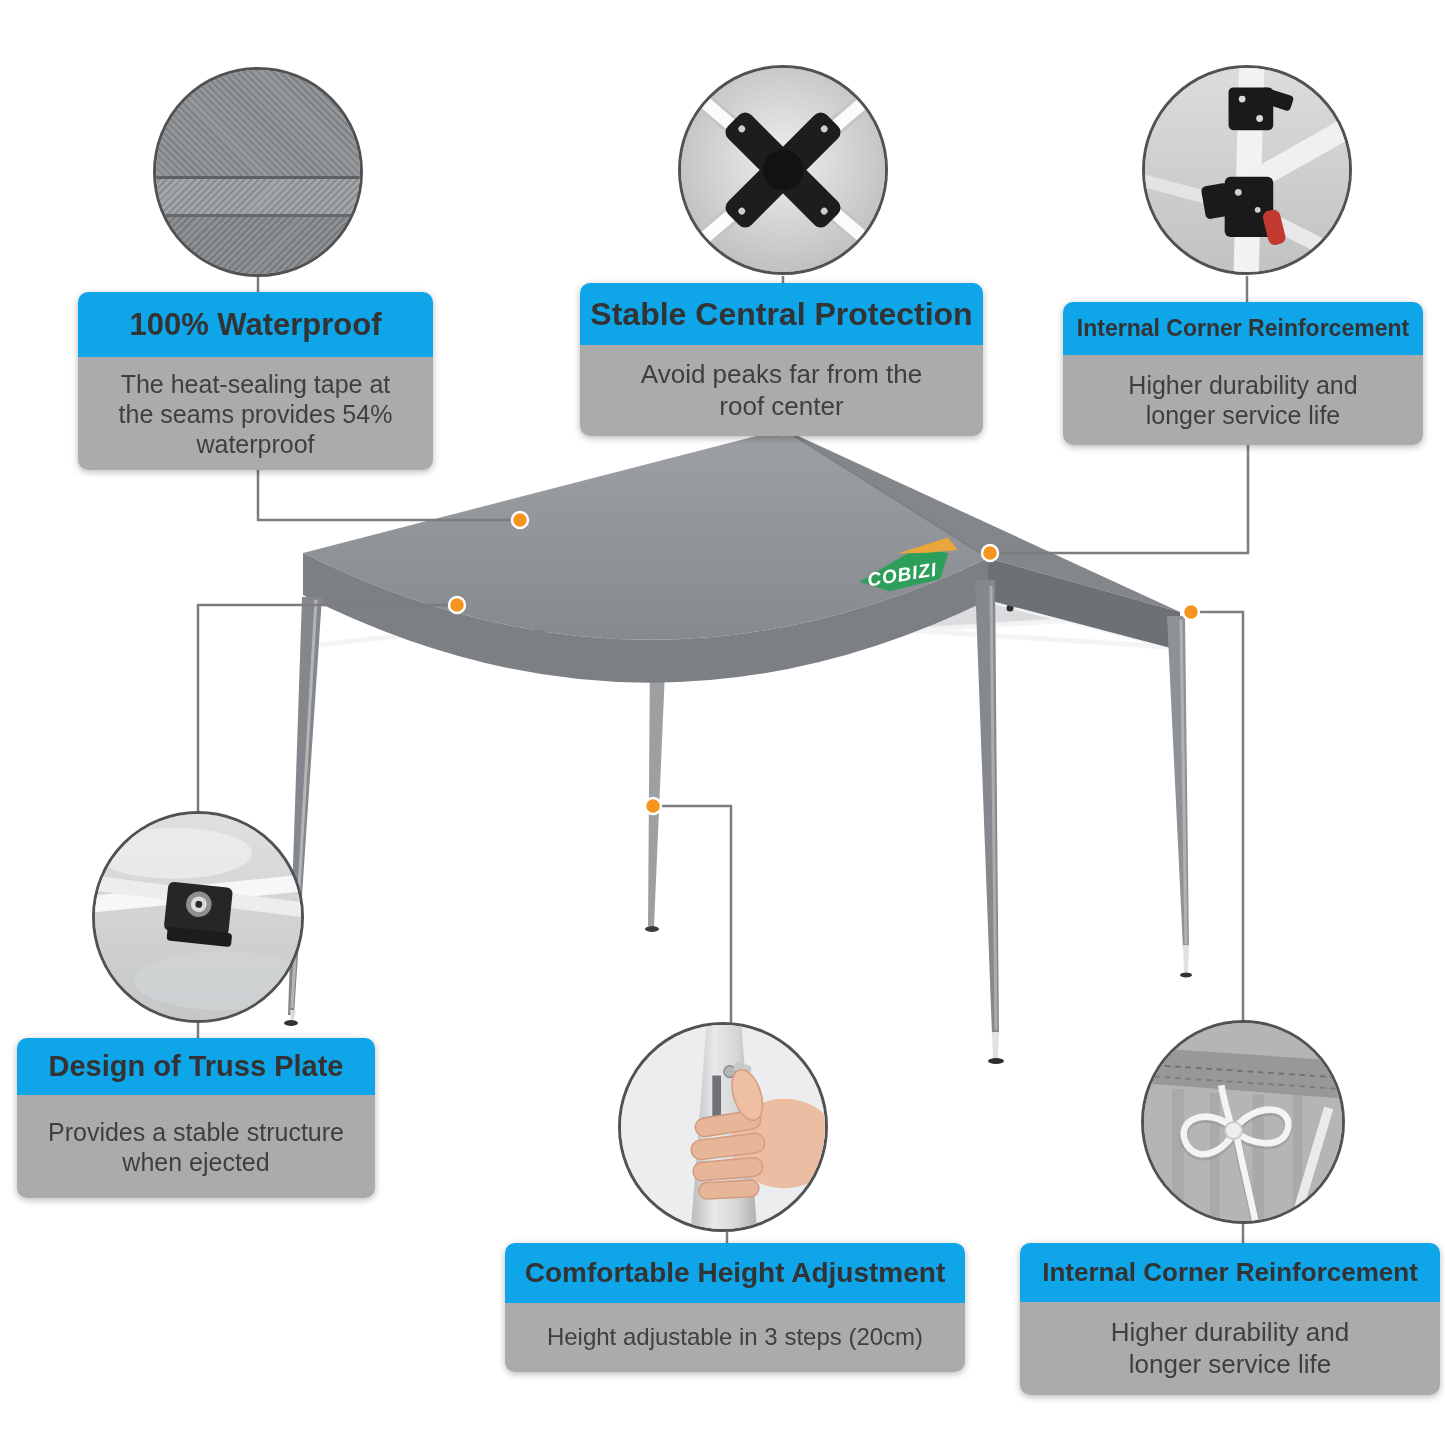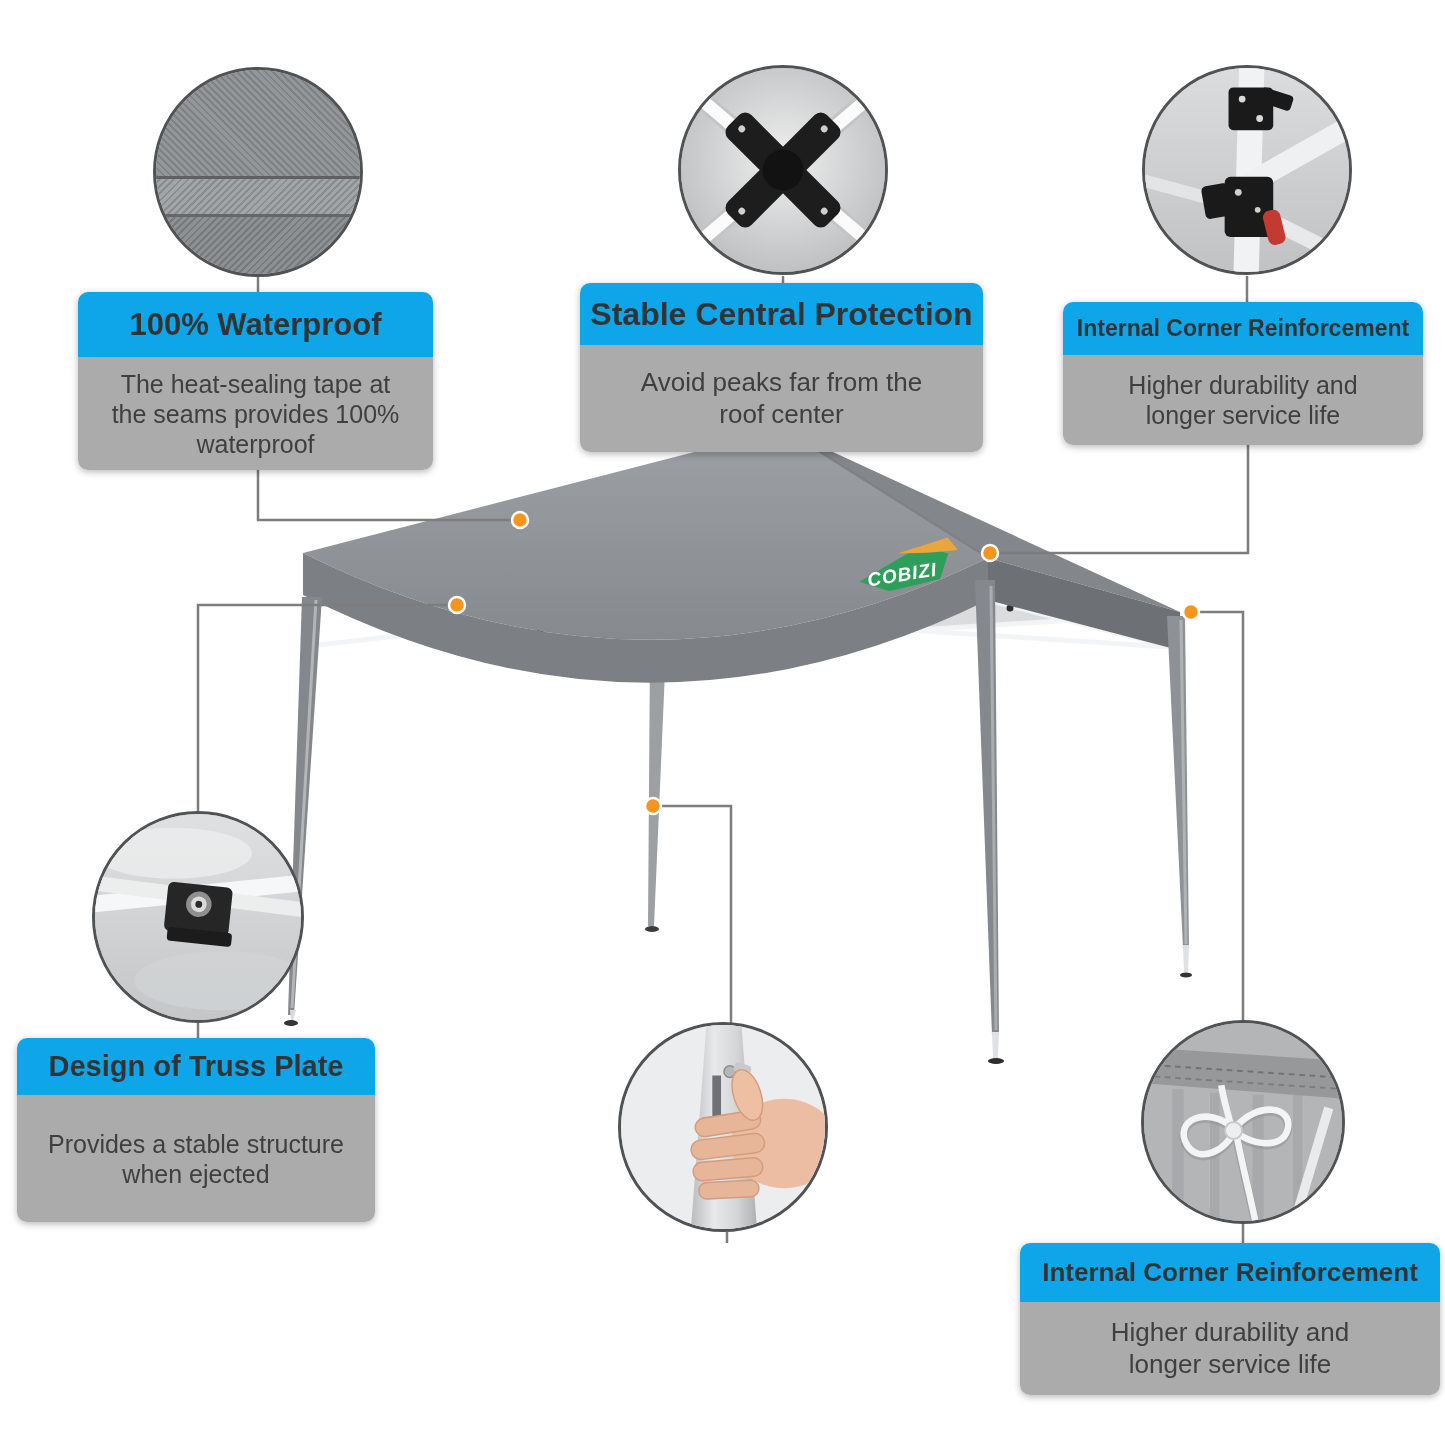--- a/index.html
+++ b/index.html
@@ -36,23 +36,23 @@
   }
   .hd{
     background:#0ea5e9;color:#333333;font-weight:bold;
     display:flex;align-items:center;justify-content:center;white-space:nowrap;
   }
   .bd{
     background:#ababab;color:#3f3f3f;text-align:center;
     display:flex;align-items:center;justify-content:center;line-height:1.2;
   }
   .box1{left:78px;top:292px;width:355px;}  .box1 .hd{height:65px;font-size:31px;} .box1 .bd{height:113px;font-size:25px;padding:0 22px;}
-  .box2{left:580px;top:283px;width:403px;} .box2 .hd{height:62px;font-size:32px;} .box2 .bd{height:75px;font-size:26px;padding:16px 55px;}
+  .box2{left:580px;top:283px;width:403px;} .box2 .hd{height:62px;font-size:32px;} .box2 .bd{height:75px;font-size:26px;padding:8px 55px;}
   .box3{left:1063px;top:302px;width:360px;}.box3 .hd{height:53px;font-size:23px;} .box3 .bd{height:90px;font-size:25px;padding:0 40px;}
-  .box4{left:17px;top:1038px;width:358px;} .box4 .hd{height:57px;font-size:29px;} .box4 .bd{height:95px;font-size:25px;padding:16px 10px;}
+  .box4{left:17px;top:1038px;width:358px;} .box4 .hd{height:57px;font-size:29px;} .box4 .bd{height:95px;font-size:25px;padding:4px 10px;}
   .box5{left:505px;top:1243px;width:460px;}.box5 .hd{height:60px;font-size:28px;} .box5 .bd{height:69px;font-size:24px;padding:0 8px;}
   .box6{left:1020px;top:1243px;width:420px;}.box6 .hd{height:59px;font-size:26px;} .box6 .bd{height:93px;font-size:26px;padding:0 58px;}
 
   .tent-layer{z-index:1;}
   .conn-layer{z-index:2;}
 </style>
 </head>
 <body>
 
 <div class="canvas">
@@ -273,37 +273,41 @@
         <path d="M96,112 C120,82 160,88 152,114 C146,134 112,130 96,114"></path>
         <path d="M98,118 C104,150 112,180 118,210"></path>
         <path d="M92,108 C88,92 84,80 82,66"></path>
       </g>
       <circle cx="95" cy="114" r="9" fill="#eeeeee" stroke="#c9c9c9" stroke-width="2"></circle>
     </svg>
   </div>
 
   <div class="box box1">
     <div class="hd">100% Waterproof</div>
-    <div class="bd">The heat-sealing tape at the seams provides 100% waterproof</div>
+    <div class="bd">The heat-sealing tape at the seams provides 54% waterproof</div>
   </div>
 
   <div class="box box2">
     <div class="hd">Stable Central Protection</div>
     <div class="bd">Avoid peaks far from the roof center</div>
   </div>
 
   <div class="box box3">
     <div class="hd">Internal Corner Reinforcement</div>
     <div class="bd">Higher durability and longer service life</div>
   </div>
 
   <div class="box box4">
     <div class="hd">Design of Truss Plate</div>
     <div class="bd">Provides a stable structure when ejected</div>
   </div>
 
+  <div class="box box5">
+    <div class="hd">Comfortable Height Adjustment</div>
+    <div class="bd">Height adjustable in 3 steps (20cm)</div>
+  </div>
 
   <div class="box box6">
     <div class="hd">Internal Corner Reinforcement</div>
     <div class="bd">Higher durability and longer service life</div>
   </div>
 
 </div>
 
 </body></html>

